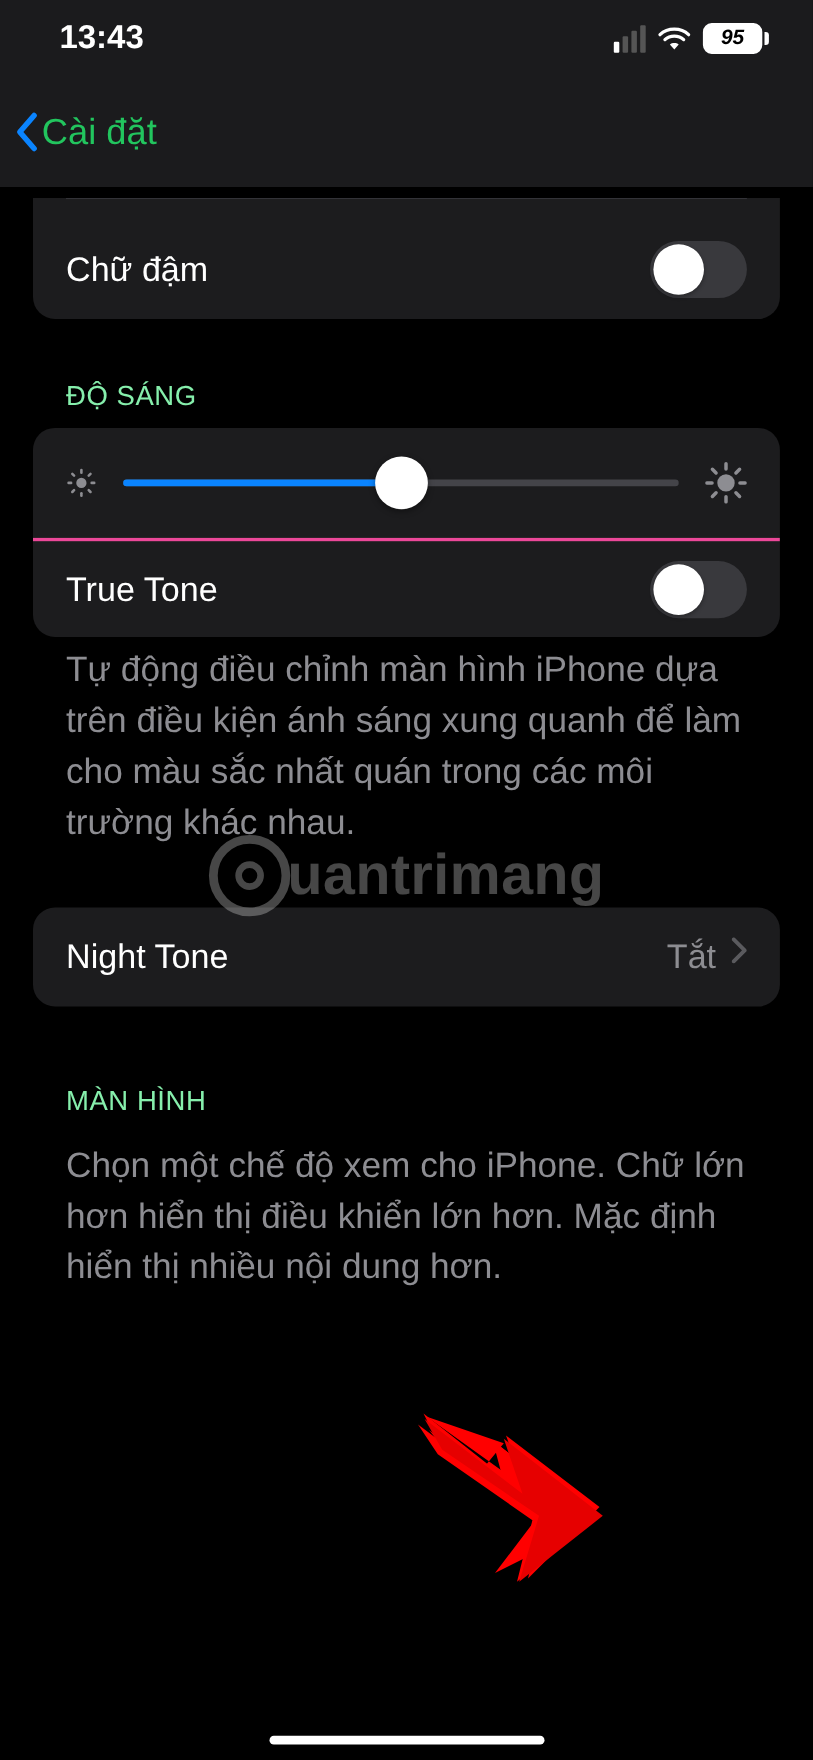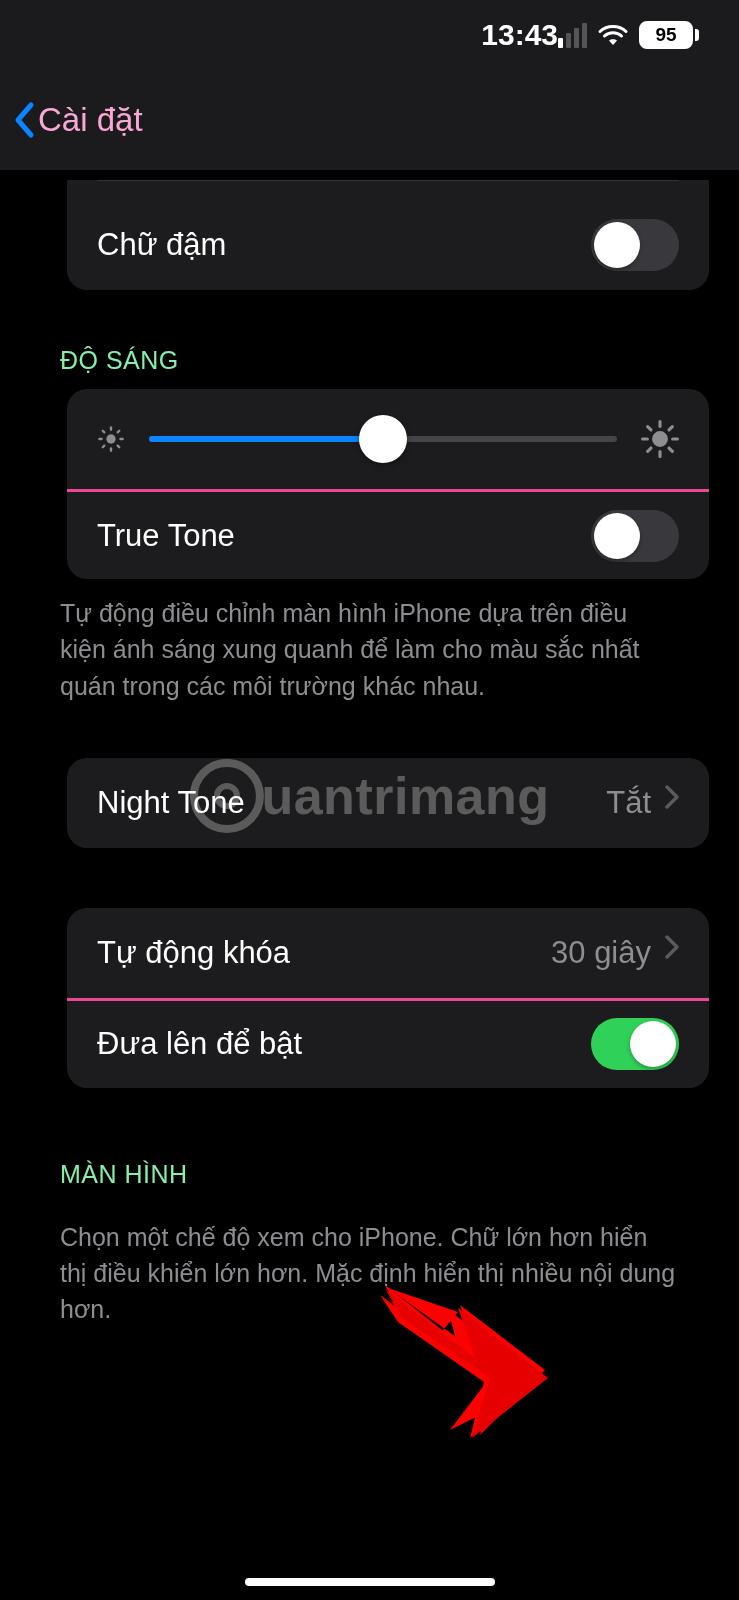--- a/index.html
+++ b/index.html
@@ -18,21 +18,21 @@
     position: relative;
   }
 
   
   .status-bar {
     position: absolute;
     top: 0; left: 0; right: 0;
     height: 70px;
     display: flex;
     align-items: center;
-    justify-content: flex-end;
+    justify-content: space-between;
     padding: 0 40px 0 54px;
     font-size: 30px;
     font-weight: 600;
     background: #1b1b1d;
   }
   .status-right {
     display: flex;
     align-items: center;
     gap: 10px;
   }
@@ -64,20 +64,21 @@
     border: 2.5px solid #fff;
     border-radius: 8px;
     background: #fff;
     display: flex;
     align-items: center;
     justify-content: center;
     font-size: 19px;
     font-weight: 700;
     color: #000;
     position: relative;
+    font-style: italic;
   }
   .battery-cap {
     width: 4px;
     height: 12px;
     background: #fff;
     border-radius: 0 3px 3px 0;
     margin-left: 2px;
   }
 
   
@@ -87,21 +88,21 @@
     height: 100px;
     background: #1b1b1d;
     display: flex;
     align-items: center;
   }
   .back-btn {
     position: absolute;
     left: 12px;
     display: flex;
     align-items: center;
-    color: #f9a8d4;
+    color: #22c55e;
     font-size: 33px;
     gap: 2px;
   }
   .back-btn svg { flex-shrink:0; }
   .nav-title {
     width: 100%;
     text-align: center;
     font-size: 33px;
     font-weight: 600;
     color: #fff;
@@ -117,30 +118,29 @@
   }
 
   .section-label {
     color: #86efac;
     font-size: 25px;
     letter-spacing: 0.5px;
     padding: 0 30px 14px;
   }
   .section-footer {
     color: #8d8d92;
-    font-size: 25px;
+    font-size: 32px;
     line-height: 1.45;
-    padding: 16px 30px 0;
+    padding: 6px 30px 0;
   }
 
   .group {
     background: #1c1c1e;
     border-radius: 20px;
     overflow: hidden;
-    margin-left: 37px;
   }
   .row {
     min-height: 90px;
     padding: 0 30px;
     display: flex;
     align-items: center;
     justify-content: space-between;
     font-size: 31px;
   }
   .row + .row,
@@ -375,39 +375,20 @@
         <span class="row-value">Tắt</span>
         <span class="chevron">
           <svg width="14" height="24" viewBox="0 0 14 24">
               <polyline points="2,2 12,12 2,22" fill="none" stroke="#5a5a5e" stroke-width="3.5" stroke-linecap="round" stroke-linejoin="round"></polyline>
             </svg>
         </span>
       </span>
     </div>
   </div>
 
-  <div class="group" style="margin-top:60px;">
-    <div class="row">
-      <span class="row-label">Tự động khóa</span>
-      <span class="row-right">
-        <span class="row-value">30 giây</span>
-        <span class="chevron">
-          <svg width="14" height="24" viewBox="0 0 14 24">
-              <polyline points="2,2 12,12 2,22" fill="none" stroke="#5a5a5e" stroke-width="3.5" stroke-linecap="round" stroke-linejoin="round"></polyline>
-            </svg>
-        </span>
-      </span>
-    </div>
-    <div class="row">
-      <span class="row-label">Đưa lên để bật</span>
-      <span class="ios-switch on">
-          <span class="knob"></span>
-        </span>
-    </div>
-  </div>
 
   <div class="section-label" style="margin-top:72px;">MÀN HÌNH</div>
   <div class="section-footer">Chọn một chế độ xem cho iPhone. Chữ lớn hơn hiển thị điều khiển lớn hơn. Mặc định hiển thị nhiều nội dung hơn.</div>
 
 </div>
 
 <div class="watermark" style="top:740px;margin-top:19px;">
   <span class="wm-circle">
       <span class="wm-bulb"></span>
     </span>

